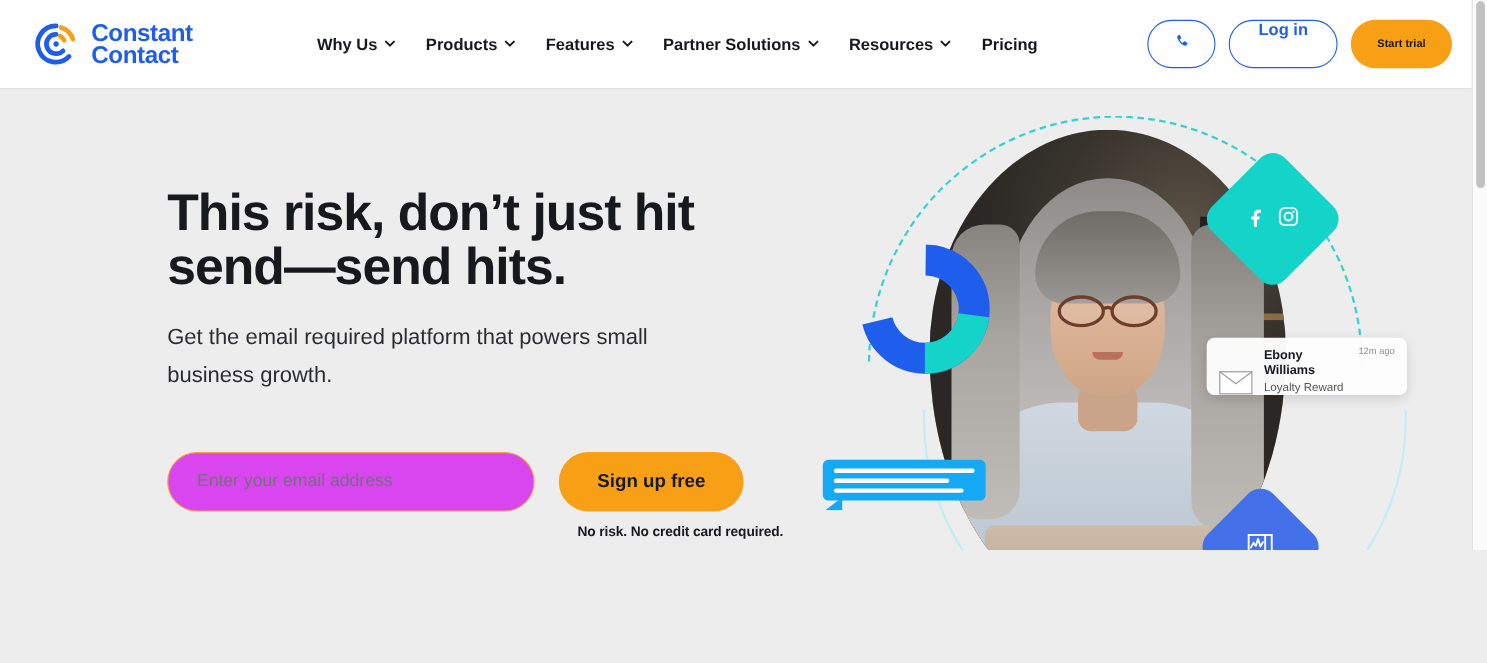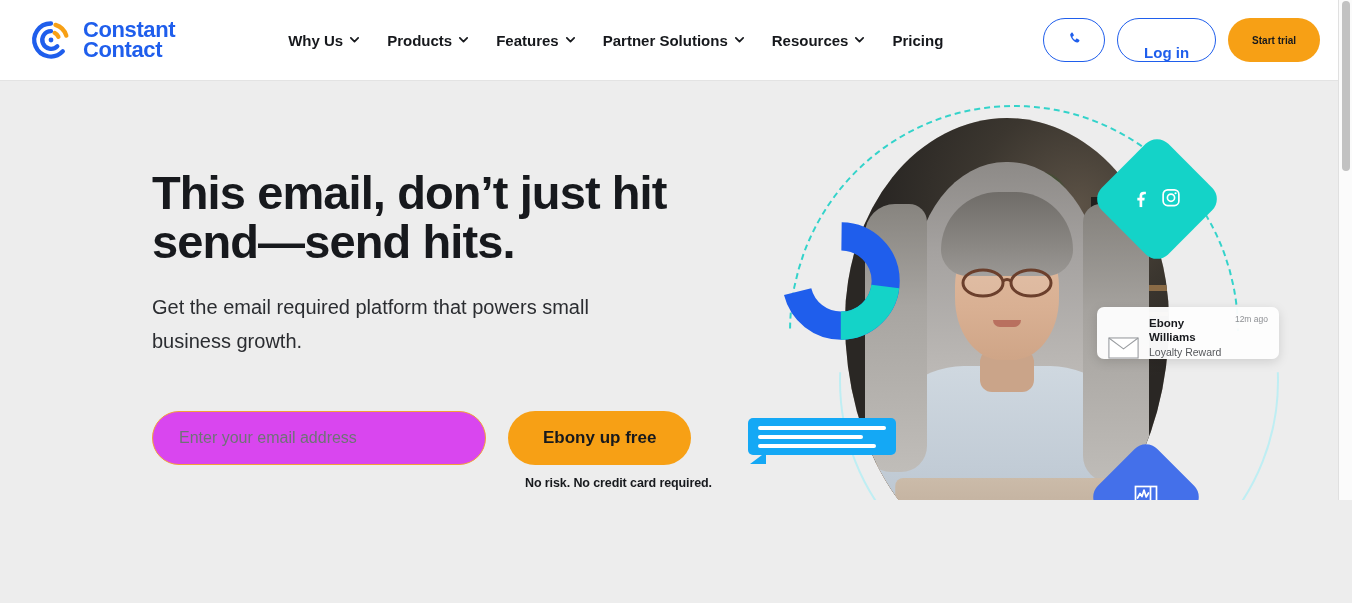--- a/index.html
+++ b/index.html
@@ -34,21 +34,21 @@
   .chev svg { display:block; }
 
   .actions { display:flex; align-items:center; gap:12px; margin-left:auto; margin-right:18px; }
   .btn-phone {
     width:62px; height:44px; border-radius:22px; border:1.6px solid #1f5eec;
     background:#fff; display:flex; align-items:center; justify-content:center; cursor:pointer;
   }
   .btn-login {
     height:44px; padding:0 26px; border-radius:22px; border:1.6px solid #1f5eec;
     background:#fff; color:#1f5eec; font-size:15px; font-weight:bold;
-    display:flex; align-items:flex-end; justify-content:center; cursor:pointer; white-space:nowrap;
+    display:flex; align-items:flex-start; justify-content:center; cursor:pointer; white-space:nowrap;
   }
   .btn-trial {
     height:44px; padding:0 24px; border-radius:22px; border:none;
     background:#f7a015; color:#17191d; font-size:10px; font-weight:bold;
     display:flex; align-items:center; justify-content:center; cursor:pointer; white-space:nowrap;
   }
 
   
   .hero-left { position:absolute; left:152px; top:168px; width:560px; z-index:20; }
   .headline {
@@ -388,28 +388,28 @@
     </span>
     <span class="notif-txt">
       <span class="notif-name" style="display:block">Ebony Williams</span>
       <span class="notif-sub" style="display:block">Loyalty Reward</span>
     </span>
     <span class="notif-time">12m ago</span>
   </div>
 
   <div class="hero-left">
     <h1 class="headline">
-      <span style="display:block">This email, don’t just hit</span>
+      <span style="display:block">This risk, don’t just hit</span>
       <span style="display:block">send—send hits.</span>
     </h1>
     <p class="subhead">Get the email required platform that powers small business growth.</p>
 
     <div class="form-row">
       <input class="email-input" type="email" placeholder="Enter your email address" style="">
-      <button class="btn-signup">Ebony up free</button>
+      <button class="btn-signup">Sign up free</button>
     </div>
     <div class="disclaimer">No risk. No credit card required.</div>
 
     <div class="buynow">
       <span>
         <svg viewBox="0 0 30 28" width="30" height="28">
           <path d="M1.5 3.5 H5.2 L8.6 17.8 H23.3" fill="none" stroke="#1f5eec" stroke-width="2" stroke-linecap="round" stroke-linejoin="round"></path>
           <path d="M6.6 6.6 H26.5 L24.2 15.2 H8.7 Z" fill="none" stroke="#1f5eec" stroke-width="2" stroke-linejoin="round"></path>
           <path d="M11.5 6.6 L13.6 3.2 L16.4 5.6 L19.4 3.2 L21 6.6" fill="none" stroke="#1f5eec" stroke-width="2" stroke-linejoin="round"></path>
           <circle cx="11.4" cy="23.3" r="2.6" fill="none" stroke="#1f5eec" stroke-width="2"></circle>

